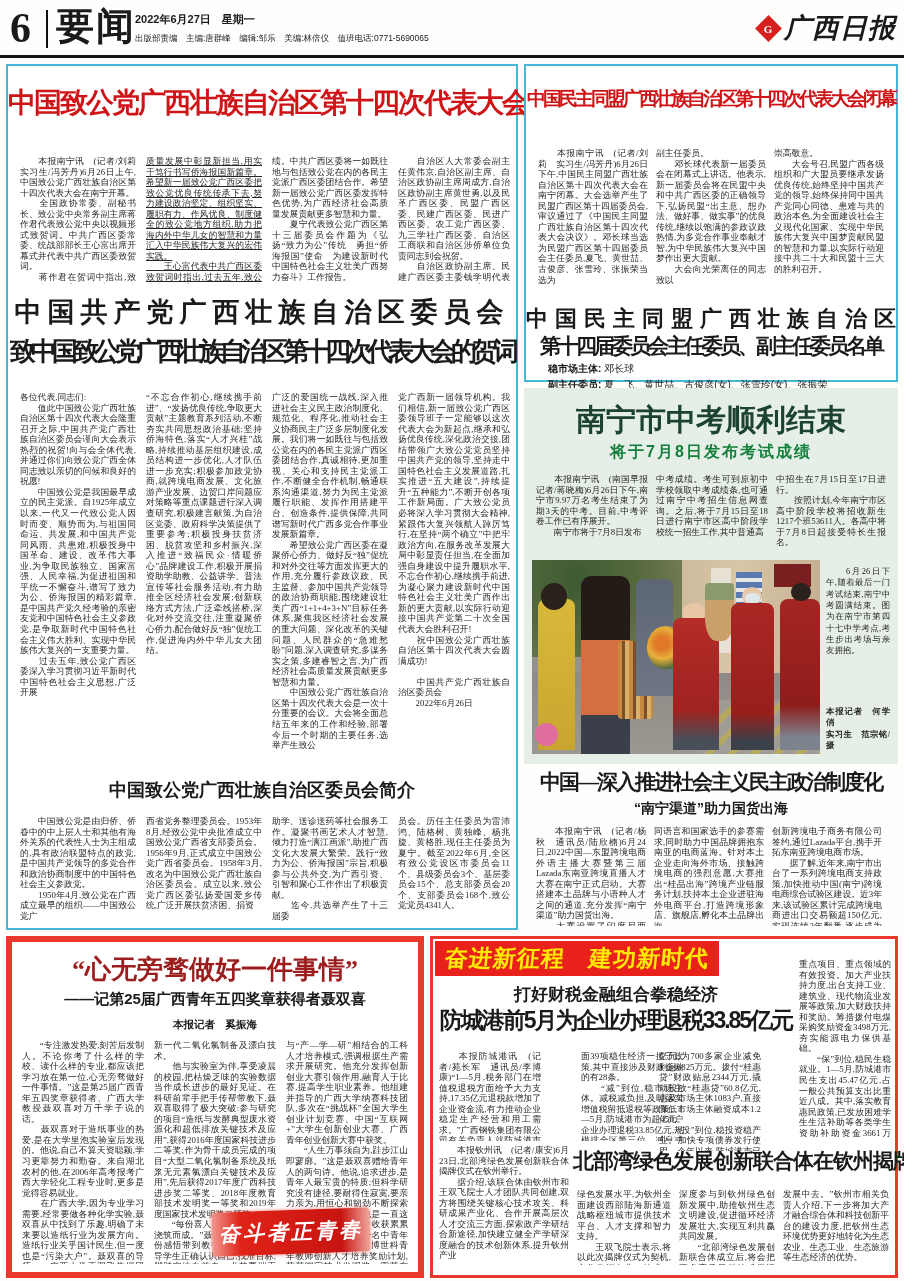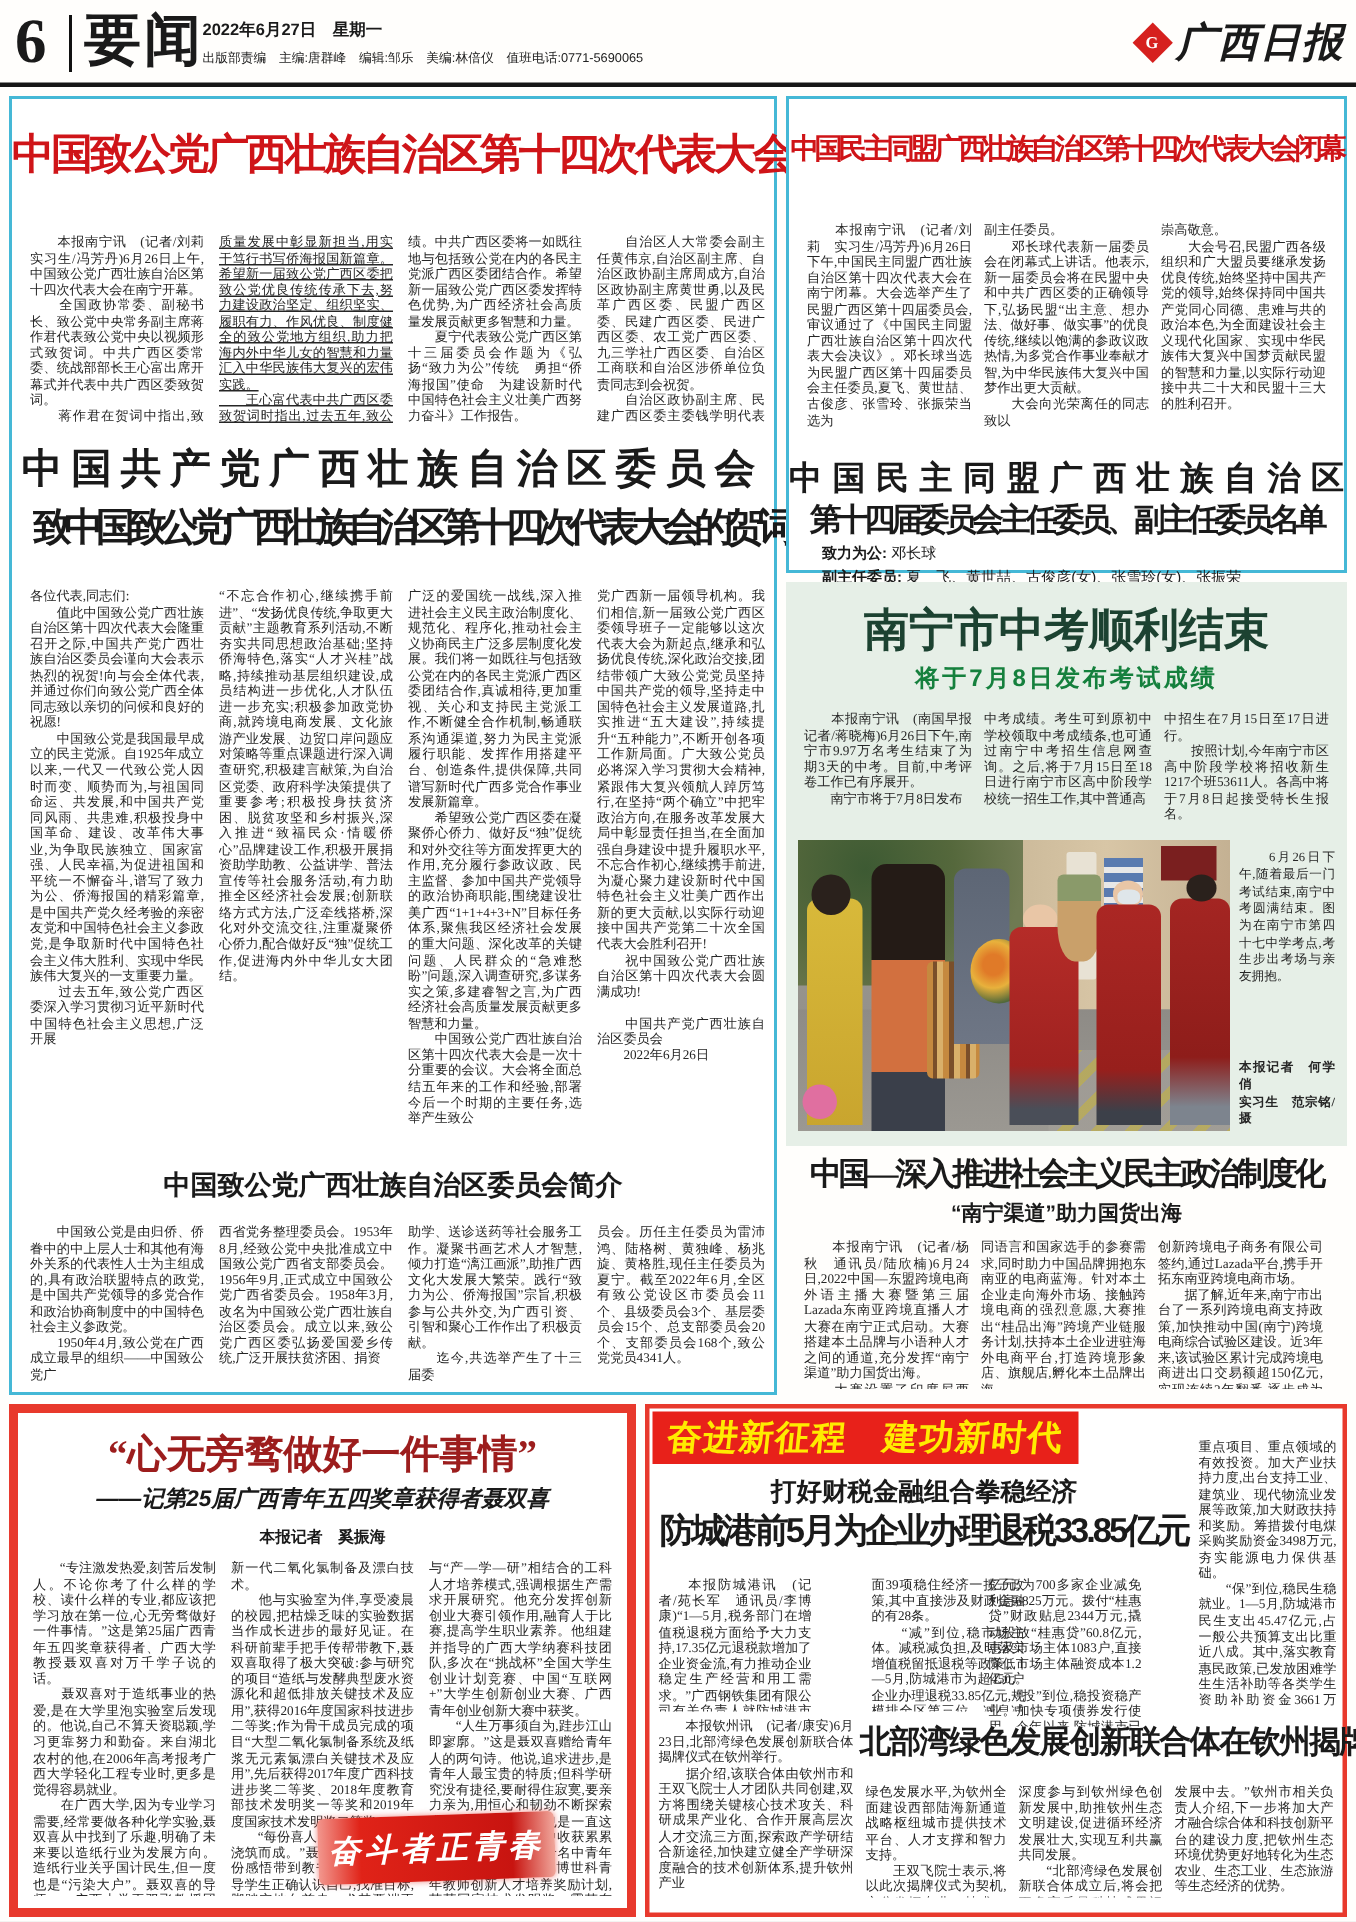--- a/index.html
+++ b/index.html
@@ -67,21 +67,21 @@
 　　全国政协常委、副秘书长、致公党中央常务副主席蒋作君代表致公党中央以视频形式致贺词。中共广西区委常委、统战部部长王心富出席开幕式并代表中共广西区委致贺词。
 　　蒋作君在贺词中指出,致公党广西区委在助推广西经济社会高</div>
     <div class="bcol" style="left:138px;top:90px;width:116px;height:128px;text-decoration:underline;">质量发展中彰显新担当,用实干笃行书写侨海报国新篇章。希望新一届致公党广西区委把致公党优良传统传承下去,努力建设政治坚定、组织坚实、履职有力、作风优良、制度健全的致公党地方组织,助力把海内外中华儿女的智慧和力量汇入中华民族伟大复兴的宏伟实践。
 　　王心富代表中共广西区委致贺词时指出,过去五年,致公党广西区委各项工作取得显著成</div>
     <div class="bcol" style="left:264px;top:90px;width:116px;height:128px;">绩。中共广西区委将一如既往地与包括致公党在内的各民主党派广西区委团结合作。希望新一届致公党广西区委发挥特色优势,为广西经济社会高质量发展贡献更多智慧和力量。
 　　夏宁代表致公党广西区第十三届委员会作题为《弘扬“致力为公”传统　勇担“侨海报国”使命　为建设新时代中国特色社会主义壮美广西努力奋斗》工作报告。</div>
     <div class="bcol" style="left:390px;top:90px;width:112px;height:128px;">　　自治区人大常委会副主任黄伟京,自治区副主席、自治区政协副主席周成方,自治区政协副主席黄世勇,以及民革广西区委、民盟广西区委、民建广西区委、民进广西区委、农工党广西区委、九三学社广西区委、自治区工商联和自治区涉侨单位负责同志到会祝贺。
 　　自治区政协副主席、民建广西区委主委钱学明代表各民主党派广西区委、自治区工商联致贺词。</div>
 
     <div class="hl serif" style="left:0;top:228px;width:100%;font-size:27px;font-weight:900;letter-spacing:6px;">中国共产党广西壮族自治区委员会</div>
-    <div class="hl serif" style="left:12px;top:268px;width:100%;font-size:26px;font-weight:900;letter-spacing:-5px;">致中国致公党广西壮族自治区第十四次代表大会的贺词</div>
+    <div class="hl serif" style="left:0;top:268px;width:100%;font-size:26px;font-weight:900;letter-spacing:-5px;">致中国致公党广西壮族自治区第十四次代表大会的贺词</div>
     <div class="bcol" style="left:12px;top:326px;width:116px;height:376px;">各位代表,同志们:
 　　值此中国致公党广西壮族自治区第十四次代表大会隆重召开之际,中国共产党广西壮族自治区委员会谨向大会表示热烈的祝贺!向与会全体代表,并通过你们向致公党广西全体同志致以亲切的问候和良好的祝愿!
 　　中国致公党是我国最早成立的民主党派。自1925年成立以来,一代又一代致公党人因时而变、顺势而为,与祖国同命运、共发展,和中国共产党同风雨、共患难,积极投身中国革命、建设、改革伟大事业,为争取民族独立、国家富强、人民幸福,为促进祖国和平统一不懈奋斗,谱写了致力为公、侨海报国的精彩篇章,是中国共产党久经考验的亲密友党和中国特色社会主义参政党,是争取新时代中国特色社会主义伟大胜利、实现中华民族伟大复兴的一支重要力量。
 　　过去五年,致公党广西区委深入学习贯彻习近平新时代中国特色社会主义思想,广泛开展</div>
     <div class="bcol" style="left:138px;top:326px;width:116px;height:376px;">“不忘合作初心,继续携手前进”、“发扬优良传统,争取更大贡献”主题教育系列活动,不断夯实共同思想政治基础;坚持侨海特色,落实“人才兴桂”战略,持续推动基层组织建设,成员结构进一步优化,人才队伍进一步充实;积极参加政党协商,就跨境电商发展、文化旅游产业发展、边贸口岸问题应对策略等重点课题进行深入调查研究,积极建言献策,为自治区党委、政府科学决策提供了重要参考;积极投身扶贫济困、脱贫攻坚和乡村振兴,深入推进“致福民众·情暖侨心”品牌建设工作,积极开展捐资助学助教、公益讲学、普法宣传等社会服务活动,有力助推全区经济社会发展;创新联络方式方法,广泛牵线搭桥,深化对外交流交往,注重凝聚侨心侨力,配合做好反“独”促统工作,促进海内外中华儿女大团结。</div>
     <div class="bcol" style="left:264px;top:326px;width:116px;height:376px;">广泛的爱国统一战线,深入推进社会主义民主政治制度化、规范化、程序化,推动社会主义协商民主广泛多层制度化发展。我们将一如既往与包括致公党在内的各民主党派广西区委团结合作,真诚相待,更加重视、关心和支持民主党派工作,不断健全合作机制,畅通联系沟通渠道,努力为民主党派履行职能、发挥作用搭建平台、创造条件,提供保障,共同谱写新时代广西多党合作事业发展新篇章。
 　　希望致公党广西区委在凝聚侨心侨力、做好反“独”促统和对外交往等方面发挥更大的作用,充分履行参政议政、民主监督、参加中国共产党领导的政治协商职能,围绕建设壮美广西“1+1+4+3+N”目标任务体系,聚焦我区经济社会发展的重大问题、深化改革的关键问题、人民群众的“急难愁盼”问题,深入调查研究,多谋务实之策,多建睿智之言,为广西经济社会高质量发展贡献更多智慧和力量。
 　　中国致公党广西壮族自治区第十四次代表大会是一次十分重要的会议。大会将全面总结五年来的工作和经验,部署今后一个时期的主要任务,选举产生致公</div>
     <div class="bcol" style="left:390px;top:326px;width:112px;height:376px;">党广西新一届领导机构。我们相信,新一届致公党广西区委领导班子一定能够以这次代表大会为新起点,继承和弘扬优良传统,深化政治交接,团结带领广大致公党党员坚持中国共产党的领导,坚持走中国特色社会主义发展道路,扎实推进“五大建设”,持续提升“五种能力”,不断开创各项工作新局面。广大致公党员必将深入学习贯彻大会精神,紧跟伟大复兴领航人踔厉笃行,在坚持“两个确立”中把牢政治方向,在服务改革发展大局中彰显责任担当,在全面加强自身建设中提升履职水平,不忘合作初心,继续携手前进,为凝心聚力建设新时代中国特色社会主义壮美广西作出新的更大贡献,以实际行动迎接中国共产党第二十次全国代表大会胜利召开!
 　　祝中国致公党广西壮族自治区第十四次代表大会圆满成功!
@@ -102,21 +102,21 @@
     <div class="hl hl-red" style="left:0;top:20px;width:100%;font-size:19px;letter-spacing:-3px;">中国民主同盟广西壮族自治区第十四次代表大会闭幕</div>
     <div class="bcol" style="left:12px;top:82px;width:110px;height:148px;">　　本报南宁讯　(记者/刘莉　实习生/冯芳丹)6月26日下午,中国民主同盟广西壮族自治区第十四次代表大会在南宁闭幕。大会选举产生了民盟广西区第十四届委员会,审议通过了《中国民主同盟广西壮族自治区第十四次代表大会决议》。邓长球当选为民盟广西区第十四届委员会主任委员,夏飞、黄世喆、古俊彦、张雪玲、张振荣当选为</div>
     <div class="bcol" style="left:130px;top:82px;width:110px;height:148px;">副主任委员。
 　　邓长球代表新一届委员会在闭幕式上讲话。他表示,新一届委员会将在民盟中央和中共广西区委的正确领导下,弘扬民盟“出主意、想办法、做好事、做实事”的优良传统,继续以饱满的参政议政热情,为多党合作事业奉献才智,为中华民族伟大复兴中国梦作出更大贡献。
 　　大会向光荣离任的同志致以</div>
     <div class="bcol" style="left:248px;top:82px;width:110px;height:148px;">崇高敬意。
 　　大会号召,民盟广西各级组织和广大盟员要继承发扬优良传统,始终坚持中国共产党的领导,始终保持同中国共产党同心同德、患难与共的政治本色,为全面建设社会主义现代化国家、实现中华民族伟大复兴中国梦贡献民盟的智慧和力量,以实际行动迎接中共二十大和民盟十三大的胜利召开。</div>
     <div class="hl serif" style="left:0;top:238px;width:100%;font-size:22px;font-weight:900;letter-spacing:7px;">中国民主同盟广西壮族自治区</div>
     <div class="hl serif" style="left:0;top:266px;width:100%;font-size:21px;font-weight:900;letter-spacing:-3px;">第十四届委员会主任委员、副主任委员名单</div>
     <div class="abs" style="left:22px;top:296px;font-size:10px;">
-      <b>致力为公:</b>
+      <b>稳市场主体:</b>
       <span>邓长球</span>
     </div>
     <div class="abs" style="left:22px;top:312px;font-size:10px;">
       <b>副主任委员:</b>
       <span>夏　飞、黄世喆、古俊彦(女)、张雪玲(女)、张振荣</span>
     </div>
   </div>
 
   <div class="abs greenpanel" style="left:524px;top:388px;width:374px;height:376px;">
     <div class="hl" style="left:0;top:12px;width:100%;font-size:30px;font-weight:900;color:#1c4231;">南宁市中考顺利结束</div>
@@ -163,21 +163,21 @@
     <div class="bcol" style="left:12px;top:60px;width:110px;height:100px;">　　本报南宁讯　(记者/杨秋　通讯员/陆欣楠)6月24日,2022中国—东盟跨境电商外语主播大赛暨第三届Lazada东南亚跨境直播人才大赛在南宁正式启动。大赛搭建本土品牌与小语种人才之间的通道,充分发挥“南宁渠道”助力国货出海。
 　　大赛设置了印度尼西亚、马来西亚、菲律宾、新加坡、泰国、越南6大赛道,充分满足不</div>
     <div class="bcol" style="left:130px;top:60px;width:110px;height:100px;">同语言和国家选手的参赛需求,同时助力中国品牌拥抱东南亚的电商蓝海。针对本土企业走向海外市场、接触跨境电商的强烈意愿,大赛推出“桂品出海”跨境产业链服务计划,扶持本土企业进驻海外电商平台,打造跨境形象店、旗舰店,孵化本土品牌出海。
 　　大赛启动仪式上,广西农垦集团、广西轩妈食品有限公司等一批广西本土企业,与广西启迪</div>
     <div class="bcol" style="left:248px;top:60px;width:110px;height:100px;">创新跨境电子商务有限公司签约,通过Lazada平台,携手开拓东南亚跨境电商市场。
 　　据了解,近年来,南宁市出台了一系列跨境电商支持政策,加快推动中国(南宁)跨境电商综合试验区建设。近3年来,该试验区累计完成跨境电商进出口交易额超150亿元,实现连续2年翻番,逐步成为中国—东盟数字贸易快速发展的重要引擎。</div>
   </div>
 
   <div class="abs redboxL" style="left:6px;top:936px;width:406px;height:330px;">
     <div class="hl serif" style="left:0;top:10px;width:100%;font-size:26px;font-weight:900;color:#9c1d1d;">“心无旁骛做好一件事情”</div>
-    <div class="hl" style="left:0;top:48px;width:100%;font-size:15px;font-weight:900;font-style:italic;">——记第25届广西青年五四奖章获得者聂双喜</div>
+    <div class="hl" style="left:0;top:48px;width:100%;font-size:15px;font-weight:900;">——记第25届广西青年五四奖章获得者聂双喜</div>
     <div class="hl" style="left:0;top:76px;width:100%;font-size:10.5px;font-weight:bold;">本报记者　奚振海</div>
     <div class="bcol" style="left:10px;top:98px;width:122px;height:224px;">　　“专注激发热爱,刻苦后发制人。不论你考了什么样的学校、读什么样的专业,都应该把学习放在第一位,心无旁骛做好一件事情。”这是第25届广西青年五四奖章获得者、广西大学教授聂双喜对万千学子说的话。
 　　聂双喜对于造纸事业的热爱,是在大学里泡实验室后发现的。他说,自己不算天资聪颖,学习更靠努力和勤奋。来自湖北农村的他,在2006年高考报考广西大学轻化工程专业时,更多是觉得容易就业。
 　　在广西大学,因为专业学习需要,经常要做各种化学实验,聂双喜从中找到了乐趣,明确了未来要以造纸行业为发展方向。造纸行业关乎国计民生,但一度也是“污染大户”。聂双喜的导师——广西大学王双飞教授团队研发成功首套二氧化氯制备系统,打破了欧美国家对行业技术——二氧化氯清洁漂白技术的垄断。
 　　这让聂双喜坚定了走科研道路的决心。成为王双飞教授的学生后,他专攻清洁造纸课题,并开始研发</div>
     <div class="bcol" style="left:142px;top:98px;width:122px;height:224px;">新一代二氧化氯制备及漂白技术。
 　　他与实验室为伴,享受凌晨的校园,把枯燥乏味的实验数据当作成长进步的最好见证。在科研前辈手把手传帮带教下,聂双喜取得了极大突破:参与研究的项目“造纸与发酵典型废水资源化和超低排放关键技术及应用”,获得2016年度国家科技进步二等奖;作为骨干成员完成的项目“大型二氧化氯制备系统及纸浆无元素氯漂白关键技术及应用”,先后获得2017年度广西科技进步奖二等奖、2018年度教育部技术发明奖一等奖和2019年度国家技术发明奖二等奖。
 　　“每份喜人的成绩,都是汗水浇筑而成。”聂双喜说。他把这份感悟带到教书育人中。他引导学生正确认识自己,找准目标,脚踏实地向前走。尤其要端正学习、工作态度,认真打好专业基础。每周,他都会举办“茶话会”,和学生聊科研谈人生,了解学生的思想动态,为他们量身定制科研方案。
 　　在教学过程中,聂双喜提出创新创业教育</div>
     <div class="bcol" style="left:274px;top:98px;width:122px;height:224px;">与“产—学—研”相结合的工科人才培养模式,强调根据生产需求开展研究。他充分发挥创新创业大赛引领作用,融育人于比赛,提高学生职业素养。他组建并指导的广西大学纳赛科技团队,多次在“挑战杯”全国大学生创业计划竞赛、中国“互联网+”大学生创新创业大赛、广西青年创业创新大赛中获奖。

